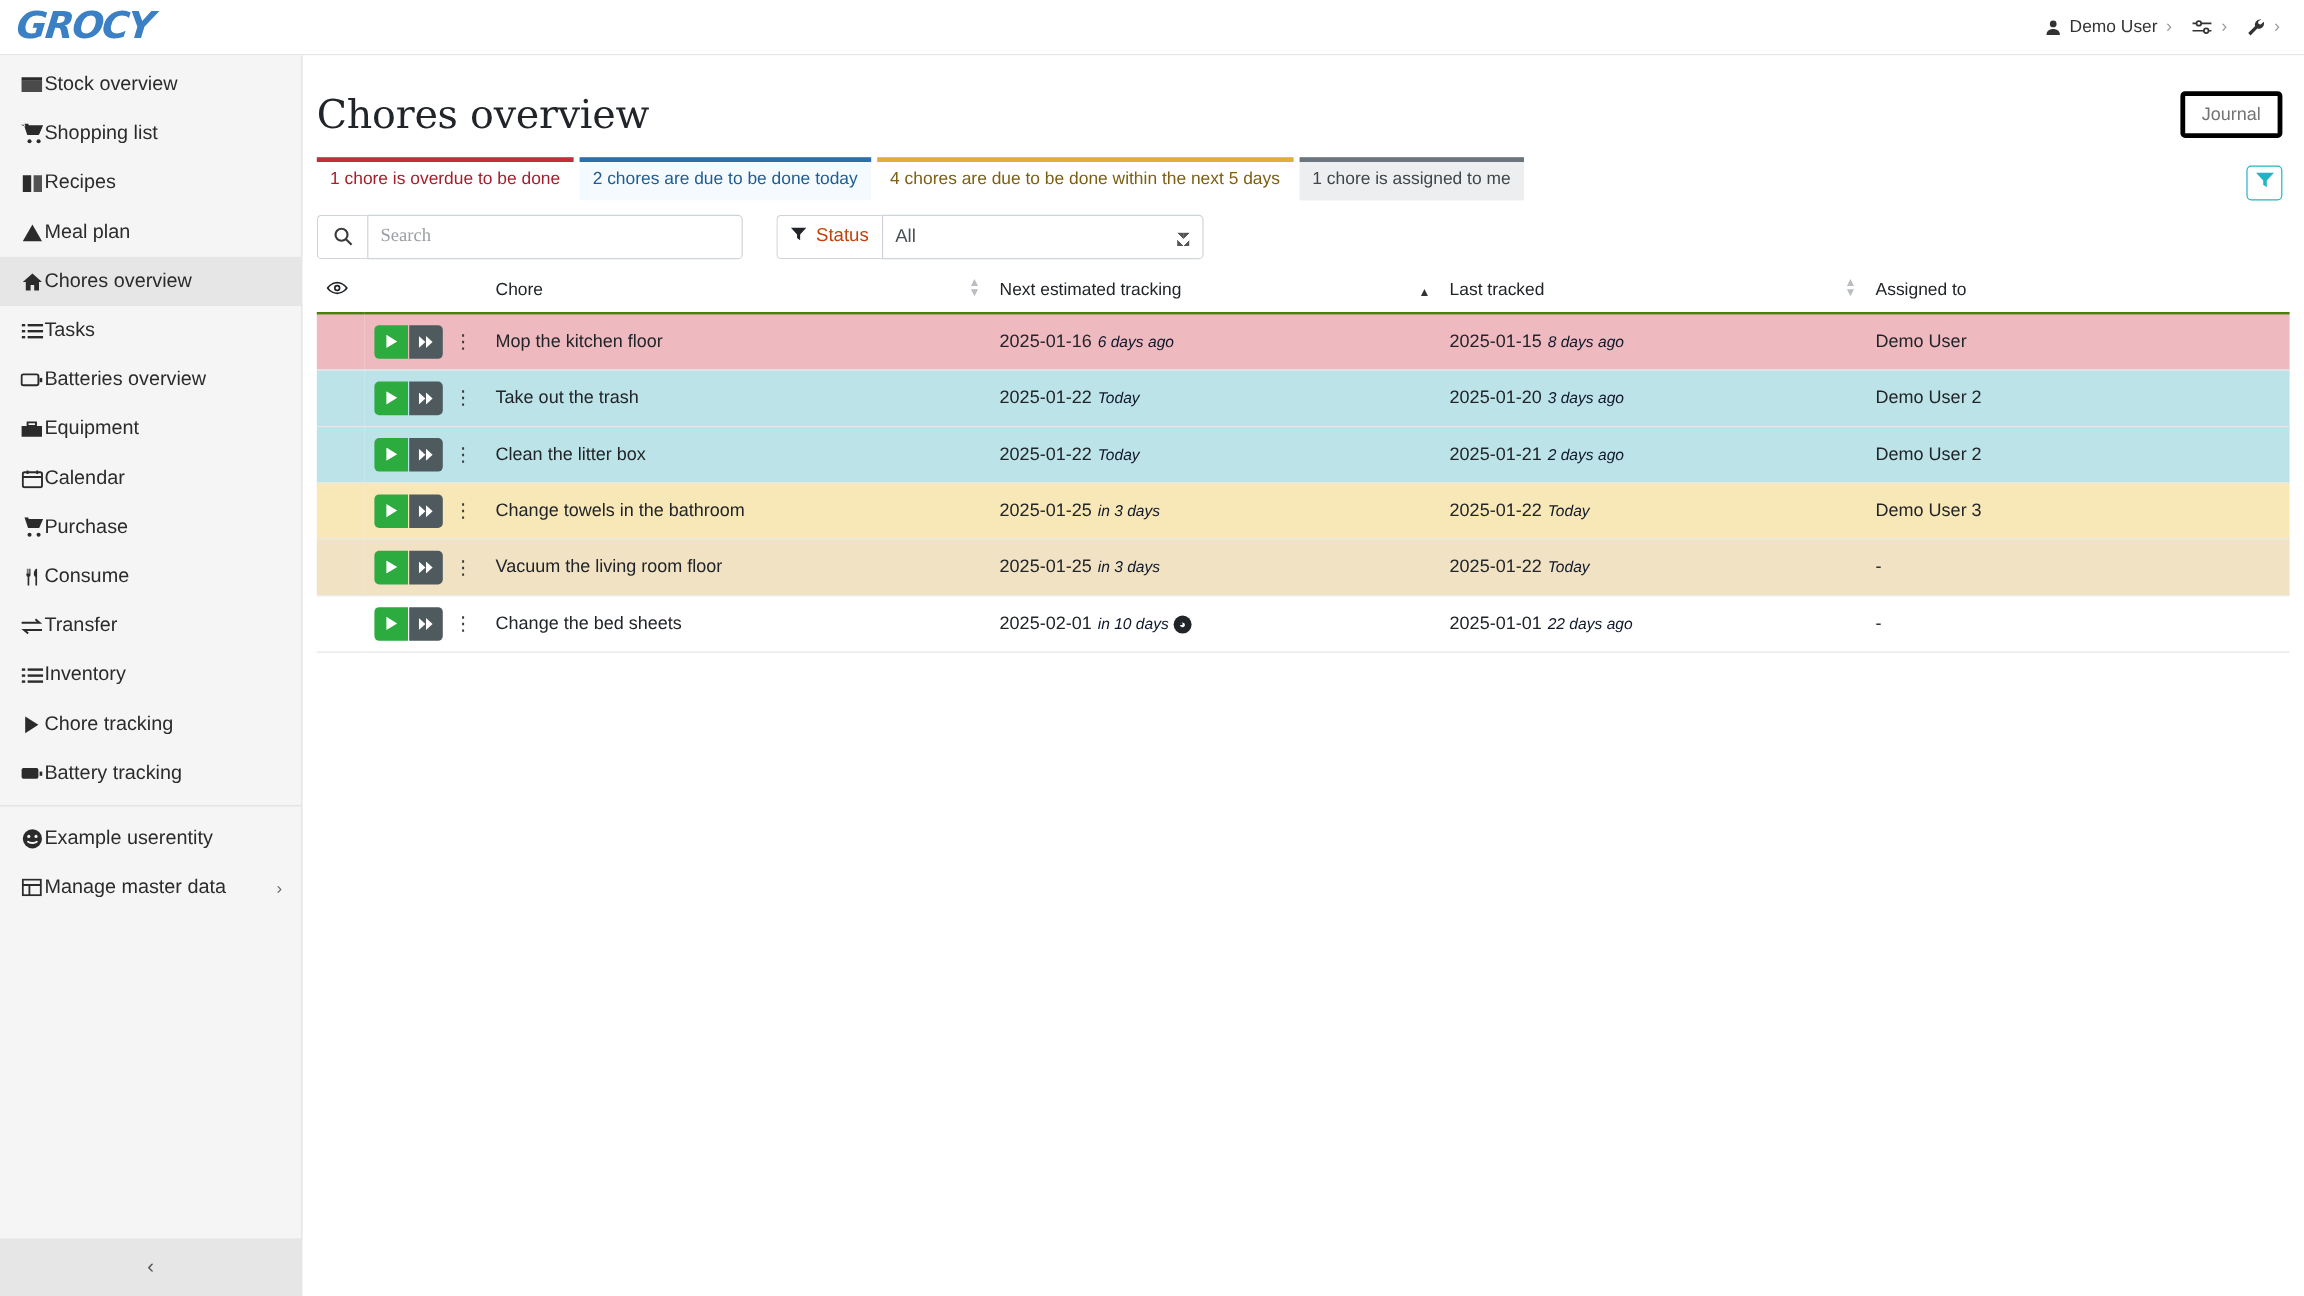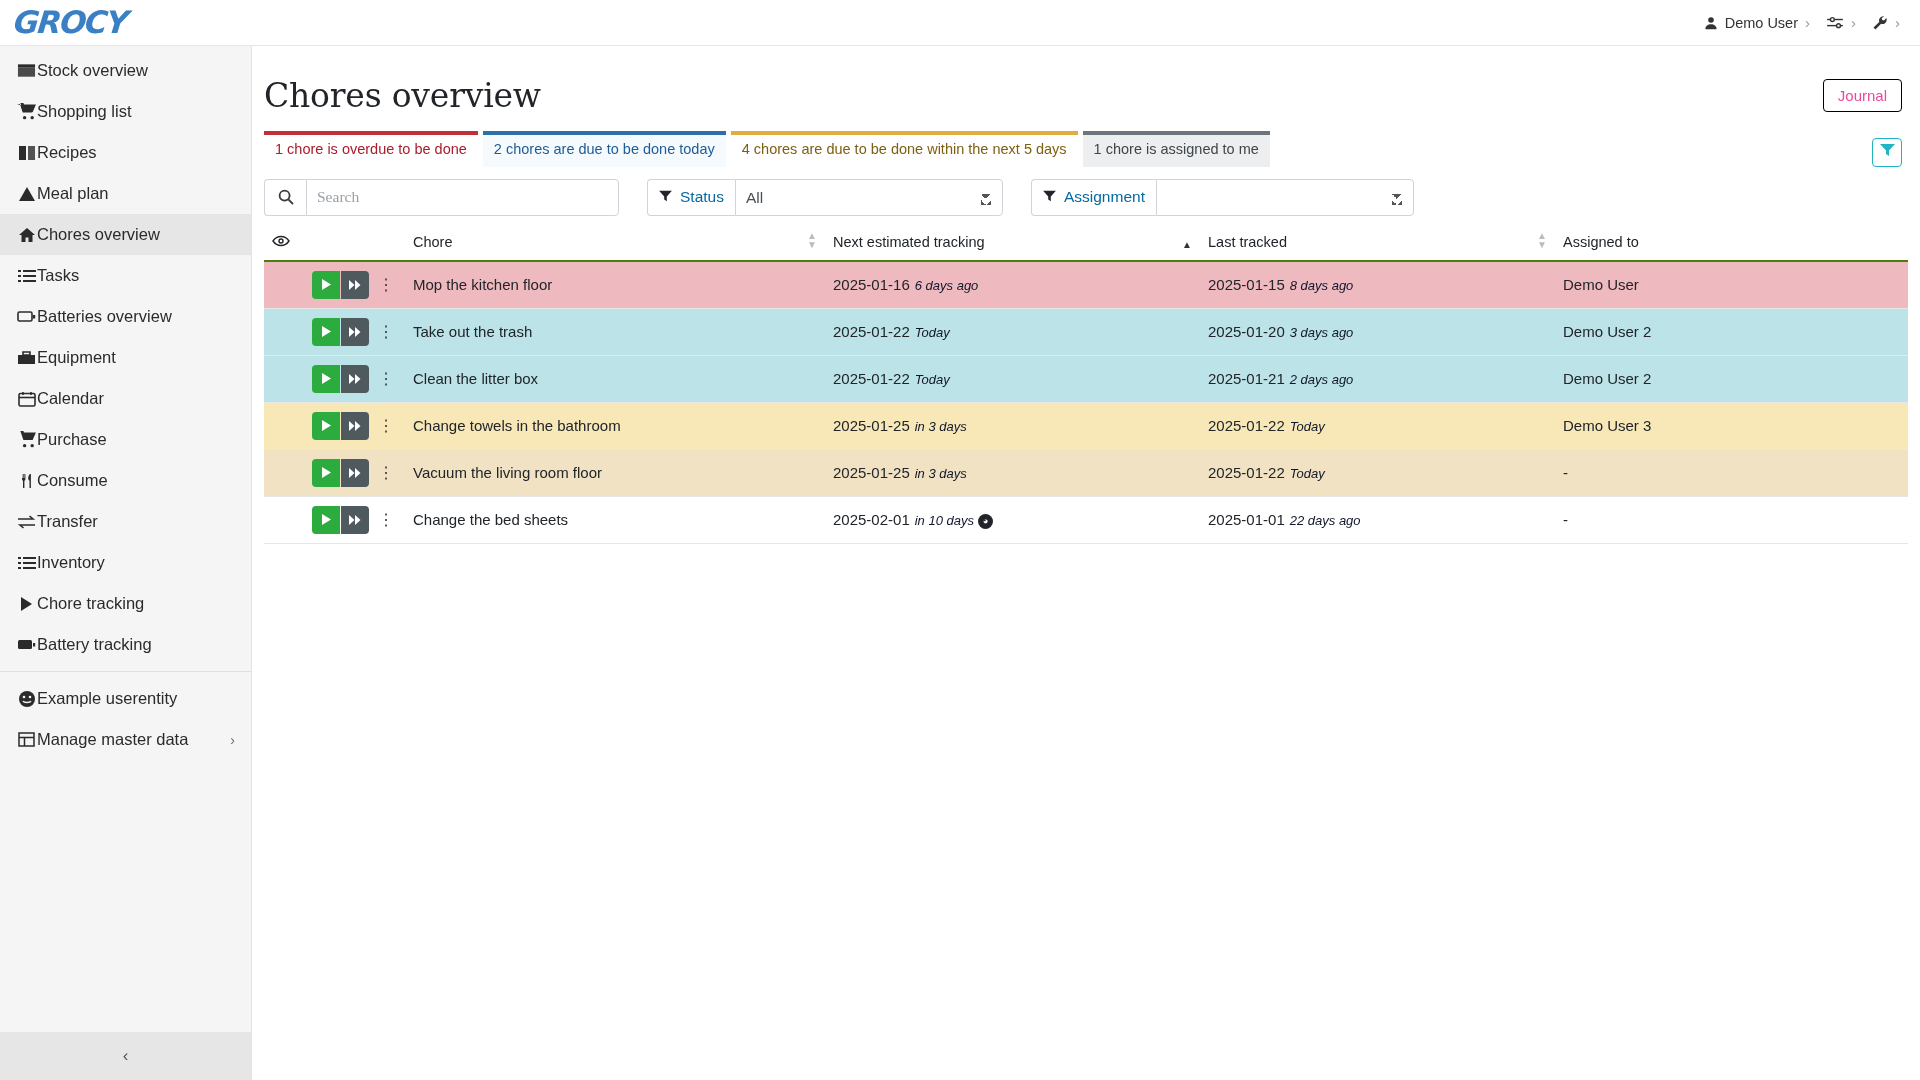--- a/index.html
+++ b/index.html
@@ -111,22 +111,22 @@
   }
   .page-title {
     font-family: "DejaVu Serif", serif;
     font-size: 33px;
     font-weight: 400;
     color: #212529;
     letter-spacing: -0.2px;
   }
   .journal-btn {
     margin-left: auto;
-    border: 1px solid #000000;
-    color: #ec4899;
+    border: 4px solid #000000;
+    color: #737373;
     background: #fff;
     border-radius: 4px;
     padding: 8px 14px;
     font-size: 15px;
     line-height: 1;
   }
 
   
   .chips {
     display: flex;
@@ -198,21 +198,21 @@
   }
   .sel-label {
     height: 37px;
     border: 1px solid #ced4da;
     border-right: none;
     border-radius: 4px 0 0 4px;
     background: #fff;
     display: flex; align-items: center; gap: 8px;
     padding: 0 11px;
     font-size: 15.5px;
-    color: #0369a1;
+    color: #c2410c;
   }
   .sel {
     height: 37px;
     border: 1px solid #ced4da;
     border-radius: 0 4px 4px 0;
     padding: 0 10px;
     font-size: 15.5px;
     color: #495057;
     background: #fff;
     appearance: none;
@@ -580,33 +580,20 @@
                   <path d="M0 1h15l-6 6.5V13l-3-2V7.5z"></path>
                 </svg>
             </span>
             <span>Status</span>
           </div>
           <select class="sel status">
             <option>All</option>
           </select>
         </div>
 
-        <div class="sel-group">
-          <div class="sel-label">
-            <span>
-              <svg width="13" height="12" viewBox="0 0 15 14" fill="#212529">
-                  <path d="M0 1h15l-6 6.5V13l-3-2V7.5z"></path>
-                </svg>
-            </span>
-            <span>Assignment</span>
-          </div>
-          <select class="sel assignment">
-            <option></option>
-          </select>
-        </div>
       </div>
 
       <div class="table-wrap">
         <table class="chores">
           <thead>
             <tr>
               <th class="eye-col">
                 <span>
                   <svg width="18" height="12" viewBox="0 0 18 12" fill="none" stroke="#212529" stroke-width="1.4">
                       <path d="M1 6s3-4.5 8-4.5S17 6 17 6s-3 4.5-8 4.5S1 6 1 6z"></path>

